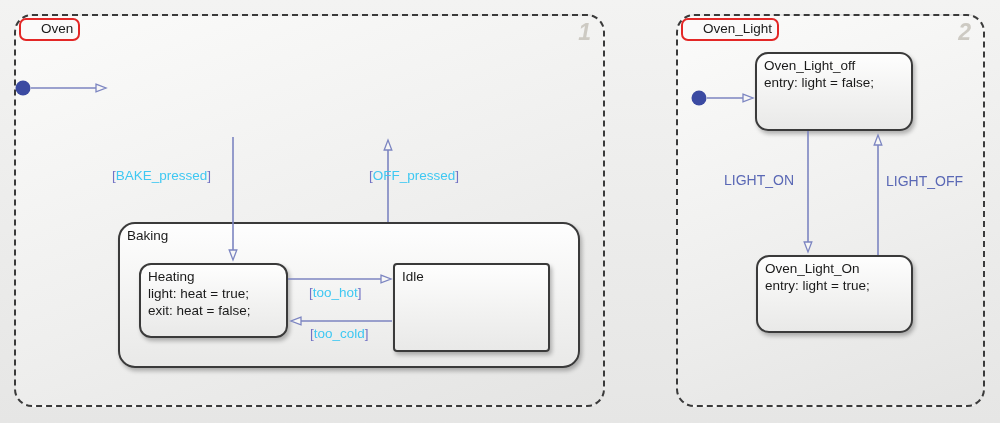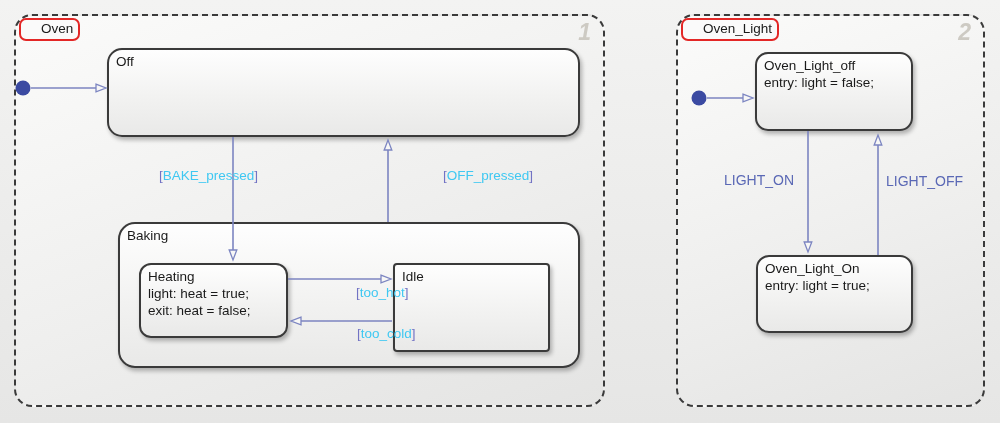--- a/index.html
+++ b/index.html
@@ -59,21 +59,20 @@
     padding: 0 0 0 7px;
     line-height: 17px;
     white-space: nowrap;
   }
   .state-body span { display: block; }
   .cond-label {
     position: absolute;
     font-size: 13.5px;
     white-space: nowrap;
     line-height: 16px;
-    margin-left: 47px;
   }
   .cond-label .bracket { color: #7273c4; }
   .cond-label .cond-text { color: #3fc8f2; }
   .event-label {
     position: absolute;
     font-size: 14px;
     color: #5a68b5;
     white-space: nowrap;
     line-height: 16px;
   }
@@ -89,23 +88,20 @@
 </head>
 <body>
 
 <div id="canvas">
 
   <div class="region" style="left:14px; top:14px; width:591px; height:393px;">
     <div class="region-label">Oven</div>
     <div class="region-number">1</div>
   </div>
 
-  <div class="state" style="left:107px; top:48px; width:473px; height:89px; border-radius:15px;">
-    <div class="state-title">Off</div>
-  </div>
 
   <div class="state" style="left:118px; top:222px; width:462px; height:146px; border-radius:17px;">
     <div class="state-title">Baking</div>
   </div>
 
   <div class="state" style="left:139px; top:263px; width:149px; height:75px; border-radius:12px;">
     <div class="state-title">Heating</div>
     <div class="state-body">
       <span>light: heat = true;</span>
       <span>exit: heat = false;</span>
@@ -161,21 +157,21 @@
     <path class="t-head" d="M 804.2 242 L 808 252 L 811.8 242 Z"></path>
 
     <line class="t-line" x1="878" y1="255" x2="878" y2="144"></line>
     <path class="t-head" d="M 874.2 145 L 878 135 L 881.8 145 Z"></path>
   </svg>
 
   <div class="cond-label" style="left:112px; top:168px;">
     <span class="bracket">[</span><span class="cond-text">BAKE_pressed</span><span class="bracket">]</span>
   </div>
 
-  <div class="cond-label" style="left:396px; top:168px;">
+  <div class="cond-label" style="left:369px; top:168px;">
     <span class="bracket">[</span><span class="cond-text">OFF_pressed</span><span class="bracket">]</span>
   </div>
 
   <div class="cond-label" style="left:309px; top:285px;">
     <span class="bracket">[</span><span class="cond-text">too_hot</span><span class="bracket">]</span>
   </div>
 
   <div class="cond-label" style="left:310px; top:326px;">
     <span class="bracket">[</span><span class="cond-text">too_cold</span><span class="bracket">]</span>
   </div>

